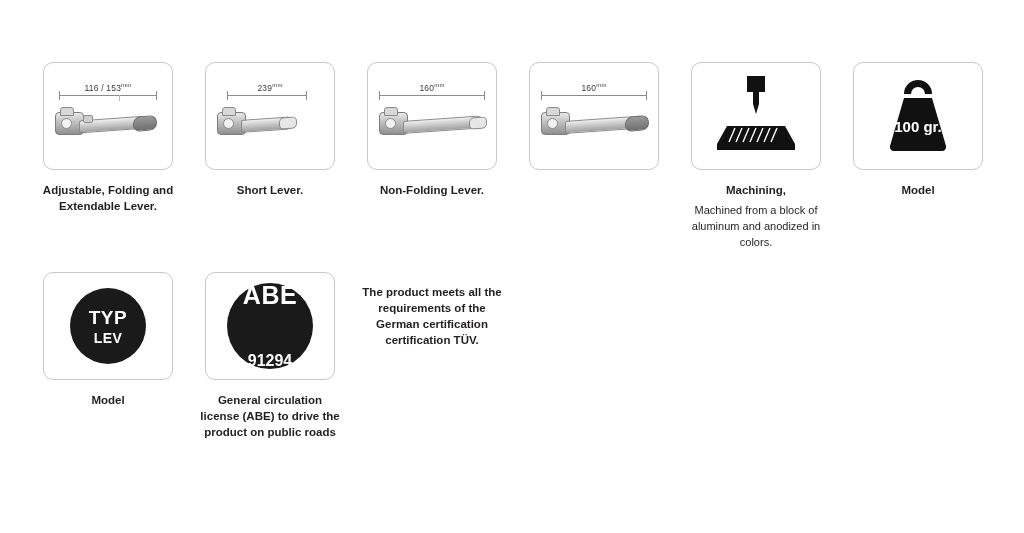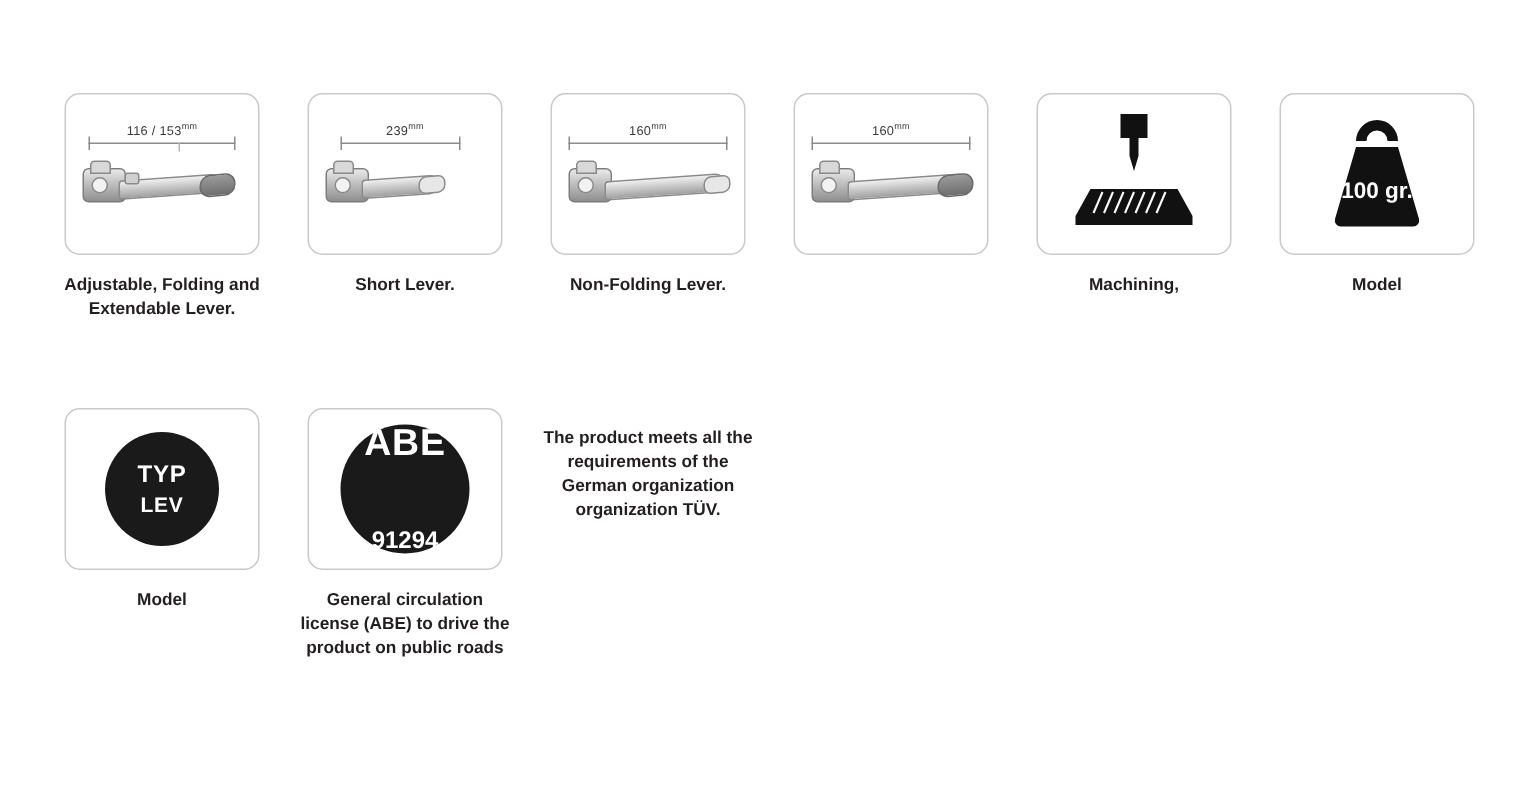--- a/index.html
+++ b/index.html
@@ -212,21 +212,21 @@
     border-radius: 50%;
     background: #1a1a1a;
     color: #ffffff;
     display: flex;
     flex-direction: column;
     align-items: center;
     justify-content: center;
     line-height: 1;
   }
   .circle-badge.big { width: 86px; height: 86px; justify-content: space-between; }
-  .typ-line1 { font-size: 16px; font-weight: bold; letter-spacing: 0.5px; }
+  .typ-line1 { font-size: 19px; font-weight: bold; letter-spacing: 0.5px; }
   .typ-line2 { font-size: 14px; font-weight: bold; letter-spacing: 0.5px; margin-top: 4px; }
   .abe-line1 { font-size: 25px; font-weight: bold; letter-spacing: 0.5px; }
   .abe-line2 { font-size: 16px; font-weight: bold; letter-spacing: 0px; margin-top: 2px; }
   .tuv-text { font-size: 23px; font-weight: bold; letter-spacing: 0.5px; }
 </style>
 </head>
 <body>
 
 <div class="sheet">
 
@@ -318,20 +318,21 @@
             <line x1="48" y1="58" x2="42" y2="72"></line>
             <line x1="55" y1="58" x2="49" y2="72"></line>
             <line x1="62" y1="58" x2="56" y2="72"></line>
             <line x1="69" y1="58" x2="63" y2="72"></line>
             <line x1="76" y1="58" x2="70" y2="72"></line>
           </g>
           <polygon points="16,74 94,74 94,80 16,80" fill="#111111"></polygon>
         </svg>
       </div>
       <div class="caption">Machining,</div>
+      <div class="subcaption">Machined from a block of aluminum and anodized in colors.</div>
     </div>
 
     <div class="feature">
       <div class="card">
         <svg class="weight-svg" width="104" height="92" viewBox="0 0 104 92">
           <path d="M52 10 a14 14 0 0 1 14 14 h-7 a7 7 0 0 0 -14 0 h-7 a14 14 0 0 1 14 -14 z" fill="#111111"></path>
           <path d="M38 28 h28 l14 48 a4 4 0 0 1 -4 5 h-48 a4 4 0 0 1 -4 -5 z" fill="#111111"></path>
           <text x="52" y="62" font-family="Liberation Sans, sans-serif" font-size="15" font-weight="bold" fill="#ffffff" text-anchor="middle">100 gr.</text>
         </svg>
       </div>
@@ -356,18 +357,18 @@
       <div class="card">
         <div class="circle-badge big">
           <span class="abe-line1">ABE</span>
           <span class="abe-line2">91294</span>
         </div>
       </div>
       <div class="caption">General circulation license (ABE) to drive the product on public roads</div>
     </div>
 
     <div class="feature">
-      <div class="caption">The product meets all the requirements of the German organization organization TÜV.</div>
+      <div class="caption">The product meets all the requirements of the German certification certification TÜV.</div>
     </div>
 
   </div>
 
 </div>
 
 </body></html>

